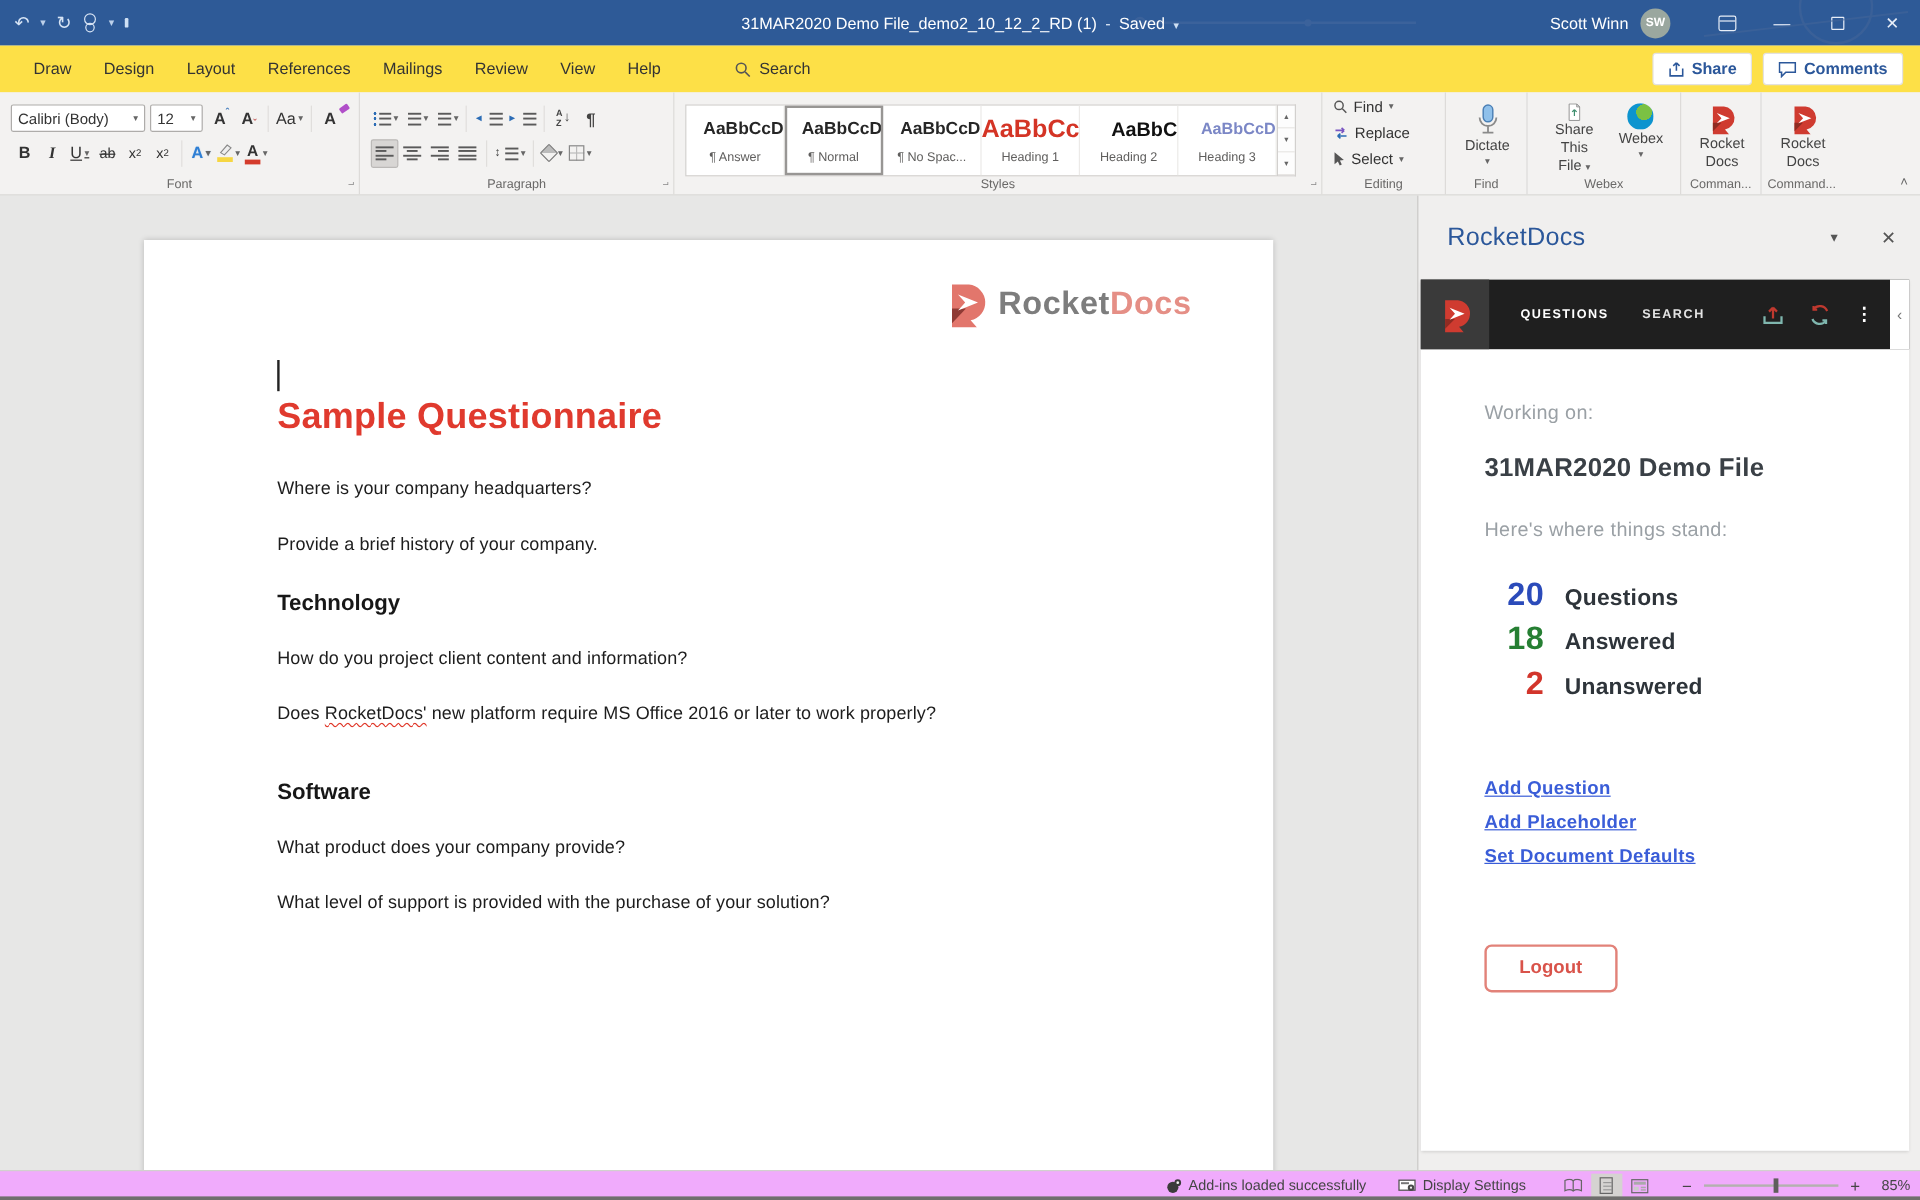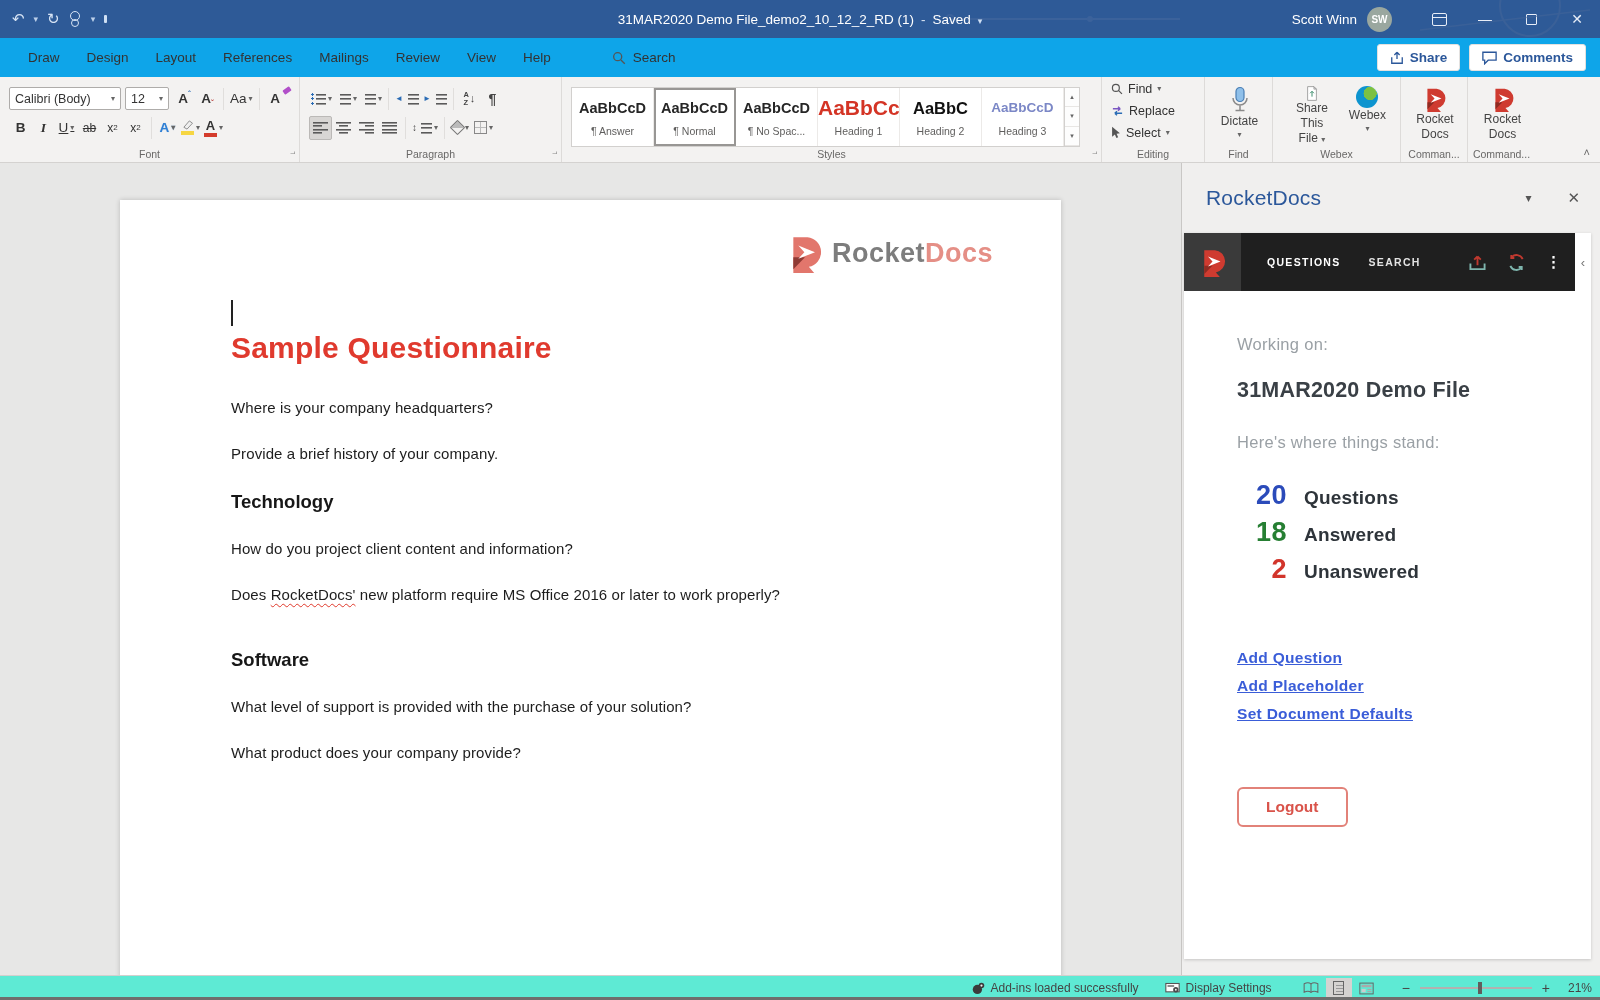--- a/index.html
+++ b/index.html
@@ -22,21 +22,21 @@
   .title-right{margin-left:auto;display:flex;align-items:center;gap:0;height:100%;}
   .deco{position:absolute;top:0;height:38px;pointer-events:none;opacity:.55;}
   .user-name{font-size:13.5px;margin-right:10px;}
   .avatar{width:25px;height:25px;border-radius:50%;background:#9aa79f;color:#fff;font-size:10px;font-weight:700;display:flex;align-items:center;justify-content:center;margin-right:24px;}
   .winbtn{width:46px;height:38px;display:flex;align-items:center;justify-content:center;font-size:14px;color:#e8eef8;}
   .ico-ribbonopts{width:15px;height:13px;border:1.4px solid #e8eef8;border-radius:2px;position:relative;}
   .ico-ribbonopts::after{content:"";position:absolute;left:0;right:0;top:3px;border-top:1.4px solid #e8eef8;}
   .ico-maxi{width:11px;height:11px;border:1.4px solid #e8eef8;border-radius:1px;}
 
   
-  .tabrow{position:absolute;top:38px;left:0;right:0;height:39px;background:#0ea5e9;display:flex;align-items:center;padding-left:28px;}
+  .tabrow{position:absolute;top:38px;left:0;right:0;height:39px;background:#fde047;display:flex;align-items:center;padding-left:28px;}
   .tab{font-size:13.5px;color:#333;margin-right:27px;white-space:nowrap;}
   .tab-search{display:flex;align-items:center;gap:7px;margin-left:34px;color:#333;font-size:13.5px;}
   .tabrow-right{margin-left:auto;display:flex;align-items:center;gap:9px;margin-right:14px;}
   .pillbtn{background:#fff;border:1px solid #e3e1df;border-radius:3px;height:27px;display:flex;align-items:center;gap:6px;padding:0 12px;color:#2b579a;font-weight:700;font-size:13.5px;}
 
   
   .ribbon{position:absolute;top:77px;left:0;right:0;height:86px;background:#f3f2f1;border-bottom:1px solid #d4d2d0;display:flex;}
   .rgroup{position:relative;border-right:1px solid #dddbd9;padding:7px 7px 17px 9px;flex:none;}
   .glabel{position:absolute;bottom:2px;left:0;right:0;text-align:center;font-size:10.5px;color:#696867;white-space:nowrap;overflow:hidden;}
   .dlg{position:absolute;bottom:3px;right:4px;font-size:9px;color:#8a8a8a;transform:rotate(180deg);}
@@ -80,21 +80,21 @@
   .sortico .az{display:flex;flex-direction:column;font-size:7.5px;font-weight:700;color:#444;}
   .sortico .dn{font-size:11px;color:#444;margin-left:1px;}
   .pilc{font-size:14px;color:#444;font-weight:600;}
   .bucket{width:11px;height:11px;border:1.5px solid #777;border-radius:1px;transform:rotate(45deg);background:linear-gradient(135deg,#bbb 50%,transparent 50%);}
   .gridico{width:13px;height:13px;border:1.4px solid #888;background:linear-gradient(#bbb,#bbb) center/13px 1.2px no-repeat,linear-gradient(#bbb,#bbb) center/1.2px 13px no-repeat;}
   
   .gallery-wrap{display:flex;margin-top:3px;height:60px;}
   .gallery{display:flex;background:#fff;border:1px solid #d2d0ce;height:60px;}
   .stylecard{width:82px;height:100%;padding-top:7px;text-align:center;border-right:1px solid #eceae8;overflow:hidden;position:relative;}
   .stylecard.selected{outline:2px solid #989694;outline-offset:-2px;}
-  .sprev{white-space:nowrap;overflow:hidden;font-size:14.5px;font-weight:700;color:#262626;height:28px;line-height:26px;}
+  .sprev{white-space:nowrap;overflow:hidden;font-size:14.5px;font-weight:700;color:#262626;height:28px;line-height:26px;text-align:right;}
   .sprev.h1p{color:#d43425;font-size:21px;font-weight:800;}
   .sprev.h2p{color:#111;font-size:16.5px;font-weight:800;}
   .sprev.h3p{color:#7b87c6;font-size:13.5px;font-weight:700;}
   .slab{font-size:10.5px;color:#5f5e5d;margin-top:2px;white-space:nowrap;}
   .scrollcol{width:15px;border:1px solid #d2d0ce;border-left:none;background:#fdfdfd;display:flex;flex-direction:column;}
   .scrollcol span{flex:1;display:flex;align-items:center;justify-content:center;font-size:7px;color:#666;border-bottom:1px solid #e8e6e4;}
   
   .editcol{display:flex;flex-direction:column;justify-content:flex-start;gap:3px;padding-top:2px;}
   .editrow{display:flex;align-items:center;gap:5px;font-size:12.5px;color:#333;height:19px;}
   .editrow .dd{font-size:8px;color:#666;}
@@ -140,21 +140,21 @@
   .stats{margin-top:28px;}
   .stat-row{display:flex;align-items:baseline;margin-bottom:6px;}
   .stat-num{width:50px;text-align:right;font-size:27px;font-weight:800;margin-right:17px;letter-spacing:.5px;}
   .n-blue{color:#2b4bba;}.n-green{color:#267f33;}.n-red{color:#d2352b;}
   .stat-label{font-size:19px;color:#2e343a;font-weight:600;letter-spacing:.2px;}
   .pane-links{margin-top:64px;}
   .pane-link{display:block;margin-bottom:10px;color:#3a5dd8;font-size:15.5px;font-weight:700;text-decoration:underline;letter-spacing:.3px;}
   .logout-btn{margin-top:54px;display:inline-block;border:2px solid #e28279;border-radius:6px;color:#d9534a;padding:9px 27px;font-size:15.5px;font-weight:600;background:#fff;}
 
   
-  .statusbar{position:absolute;left:0;right:0;bottom:0;height:25px;background:#5eead4;border-top:1px solid #d2d0ce;display:flex;align-items:center;font-size:12px;color:#454545;}
+  .statusbar{position:absolute;left:0;right:0;bottom:0;height:25px;background:#f0abfc;border-top:1px solid #d2d0ce;display:flex;align-items:center;font-size:12px;color:#454545;}
   .sb-right{margin-left:auto;display:flex;align-items:center;margin-right:8px;}
   .sb-item{display:flex;align-items:center;gap:6px;margin-right:26px;white-space:nowrap;}
   .viewbtn{width:26px;height:21px;display:flex;align-items:center;justify-content:center;margin-right:2px;}
   .viewbtn.sel{background:#d5d3d1;}
   .pg-ico{width:11px;height:14px;border:1.2px solid #666;background:linear-gradient(#999,#999) 2px 3px/7px 1px no-repeat,linear-gradient(#999,#999) 2px 6px/7px 1px no-repeat,linear-gradient(#999,#999) 2px 9px/7px 1px no-repeat;}
   .zoomctl{display:flex;align-items:center;gap:10px;margin-right:6px;}
   .zslider{width:112px;height:2px;background:#b3b1af;position:relative;}
   .zthumb{position:absolute;left:52%;top:-5px;width:4px;height:12px;background:#605e5c;}
   .zsign{font-size:14px;color:#454545;}
   .bottom-edge{position:absolute;left:0;right:0;bottom:0;height:3px;background:#6f6e6d;}
@@ -514,22 +514,22 @@
       </div>
       <div class="doc-content">
         <div class="caret-bar"></div>
         <div class="doc-title">Sample Questionnaire</div>
         <div class="doc-p">Where is your company headquarters?</div>
         <div class="doc-p">Provide a brief history of your company.</div>
         <div class="doc-h">Technology</div>
         <div class="doc-p">How do you project client content and information?</div>
         <div class="doc-p gap-lg"><span>Does </span><span class="squiggle">RocketDocs'</span><span> new platform require MS Office 2016 or later to work properly?</span></div>
         <div class="doc-h">Software</div>
+        <div class="doc-p">What product does your company provide?</div>
         <div class="doc-p">What level of support is provided with the purchase of your solution?</div>
-        <div class="doc-p">What product does your company provide?</div>
       </div>
     </div>
   </div>
 
   <div class="taskpane">
     <div class="pane-head">
       <span class="pane-title">RocketDocs</span>
       <span class="pane-head-icons">
         <span class="c1">▾</span>
         <span class="c2">✕</span>
@@ -628,18 +628,18 @@
             <rect x="10" y="10.5" width="5" height="1.5" fill="#aaa"></rect>
           </svg>
       </span>
       <span class="zoomctl">
         <span class="zsign">−</span>
         <span class="zslider">
             <span class="zthumb"></span>
           </span>
         <span class="zsign">+</span>
       </span>
-      <span class="sb-pct">21%</span>
+      <span class="sb-pct">85%</span>
     </div>
   </div>
   <div class="bottom-edge"></div>
 
 </div>
 
 </body></html>

